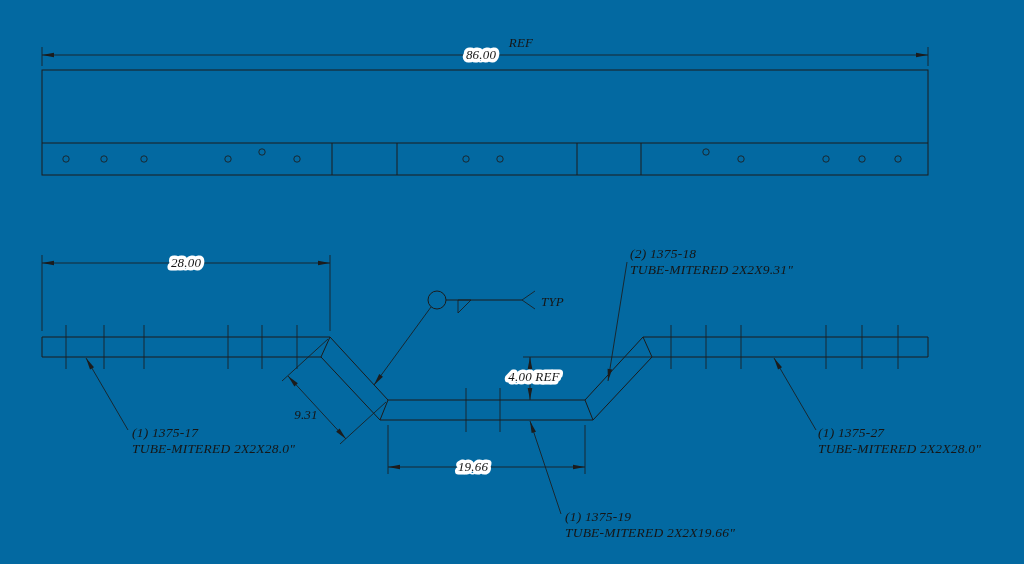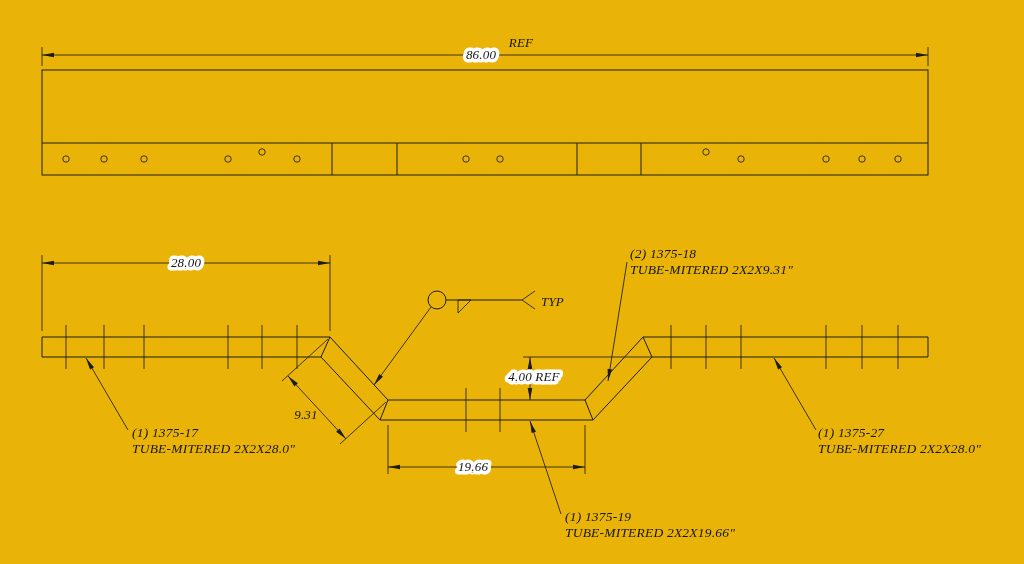--- a/index.html
+++ b/index.html
@@ -4,21 +4,21 @@
 <style>
   html, body {
     margin: 0;
     padding: 0;
     background: #ffffff;
   }
   .canvas {
     width: 1024px;
     height: 564px;
     position: relative;
-    background: #eab308;
+    background: #0369a1;
     overflow: hidden;
   }
   svg { display: block; }
   .ln   { stroke: #1c1c1c; stroke-width: 1;    fill: none; }
   .fine { stroke: #1c1c1c; stroke-width: 0.85; fill: none; }
   text {
     font-family: "Liberation Serif", "DejaVu Serif", serif;
     font-style: italic;
     fill: #161616;
     letter-spacing: 0.2px;

